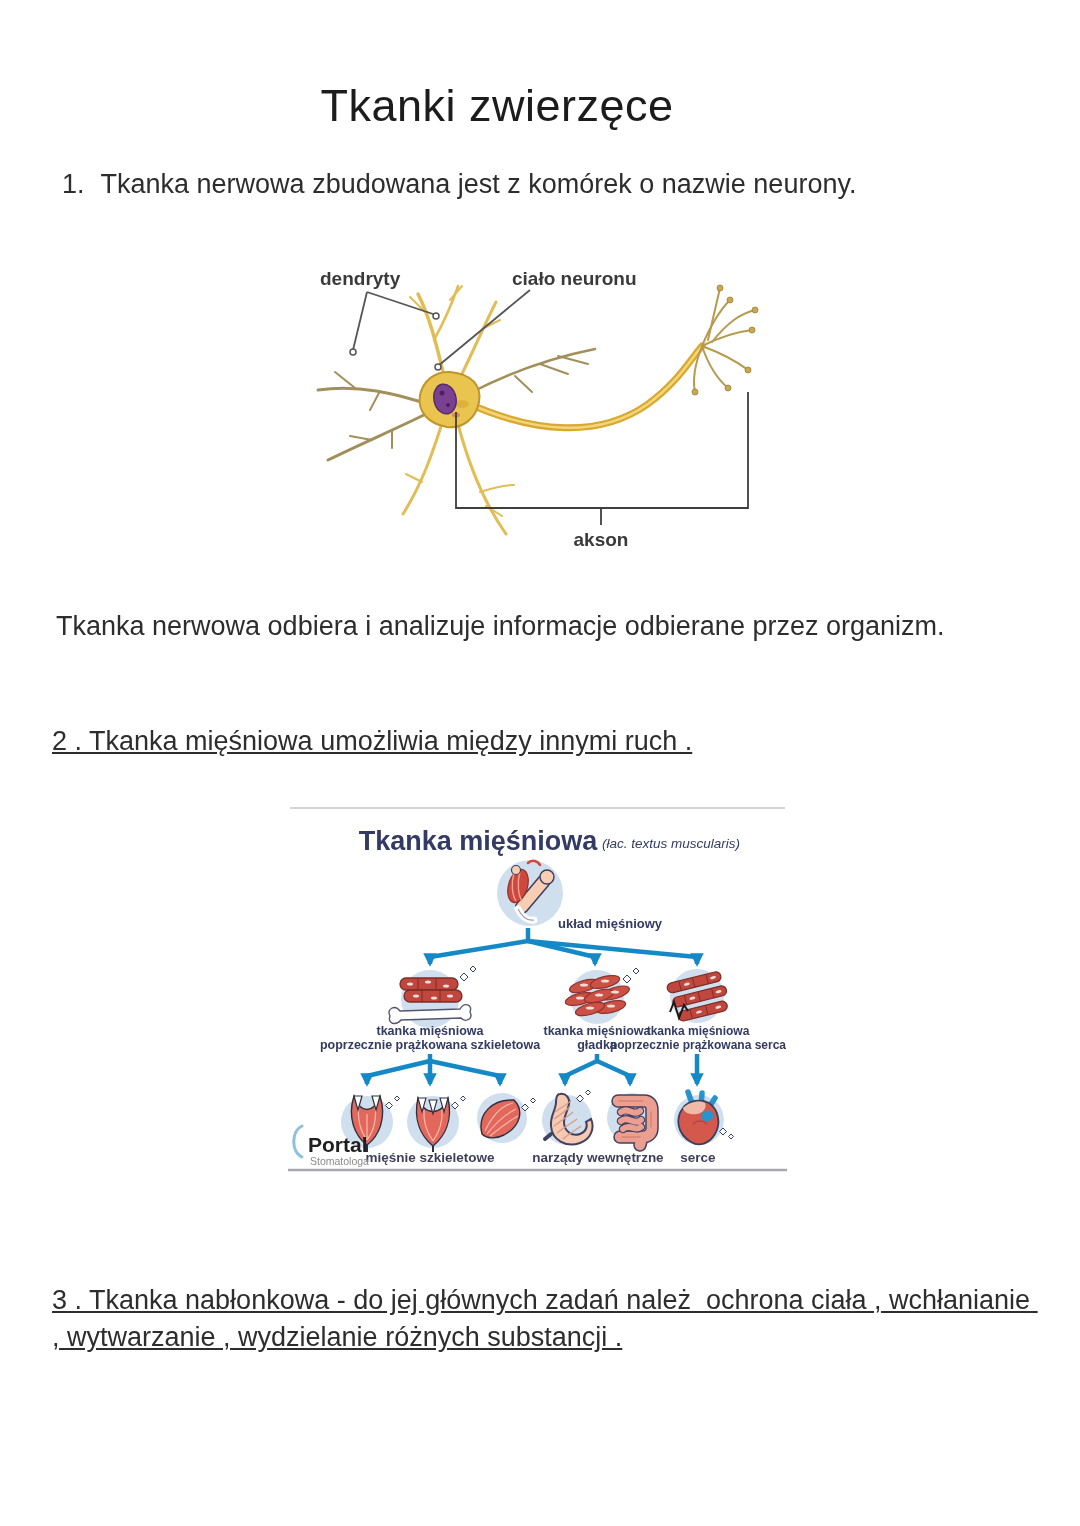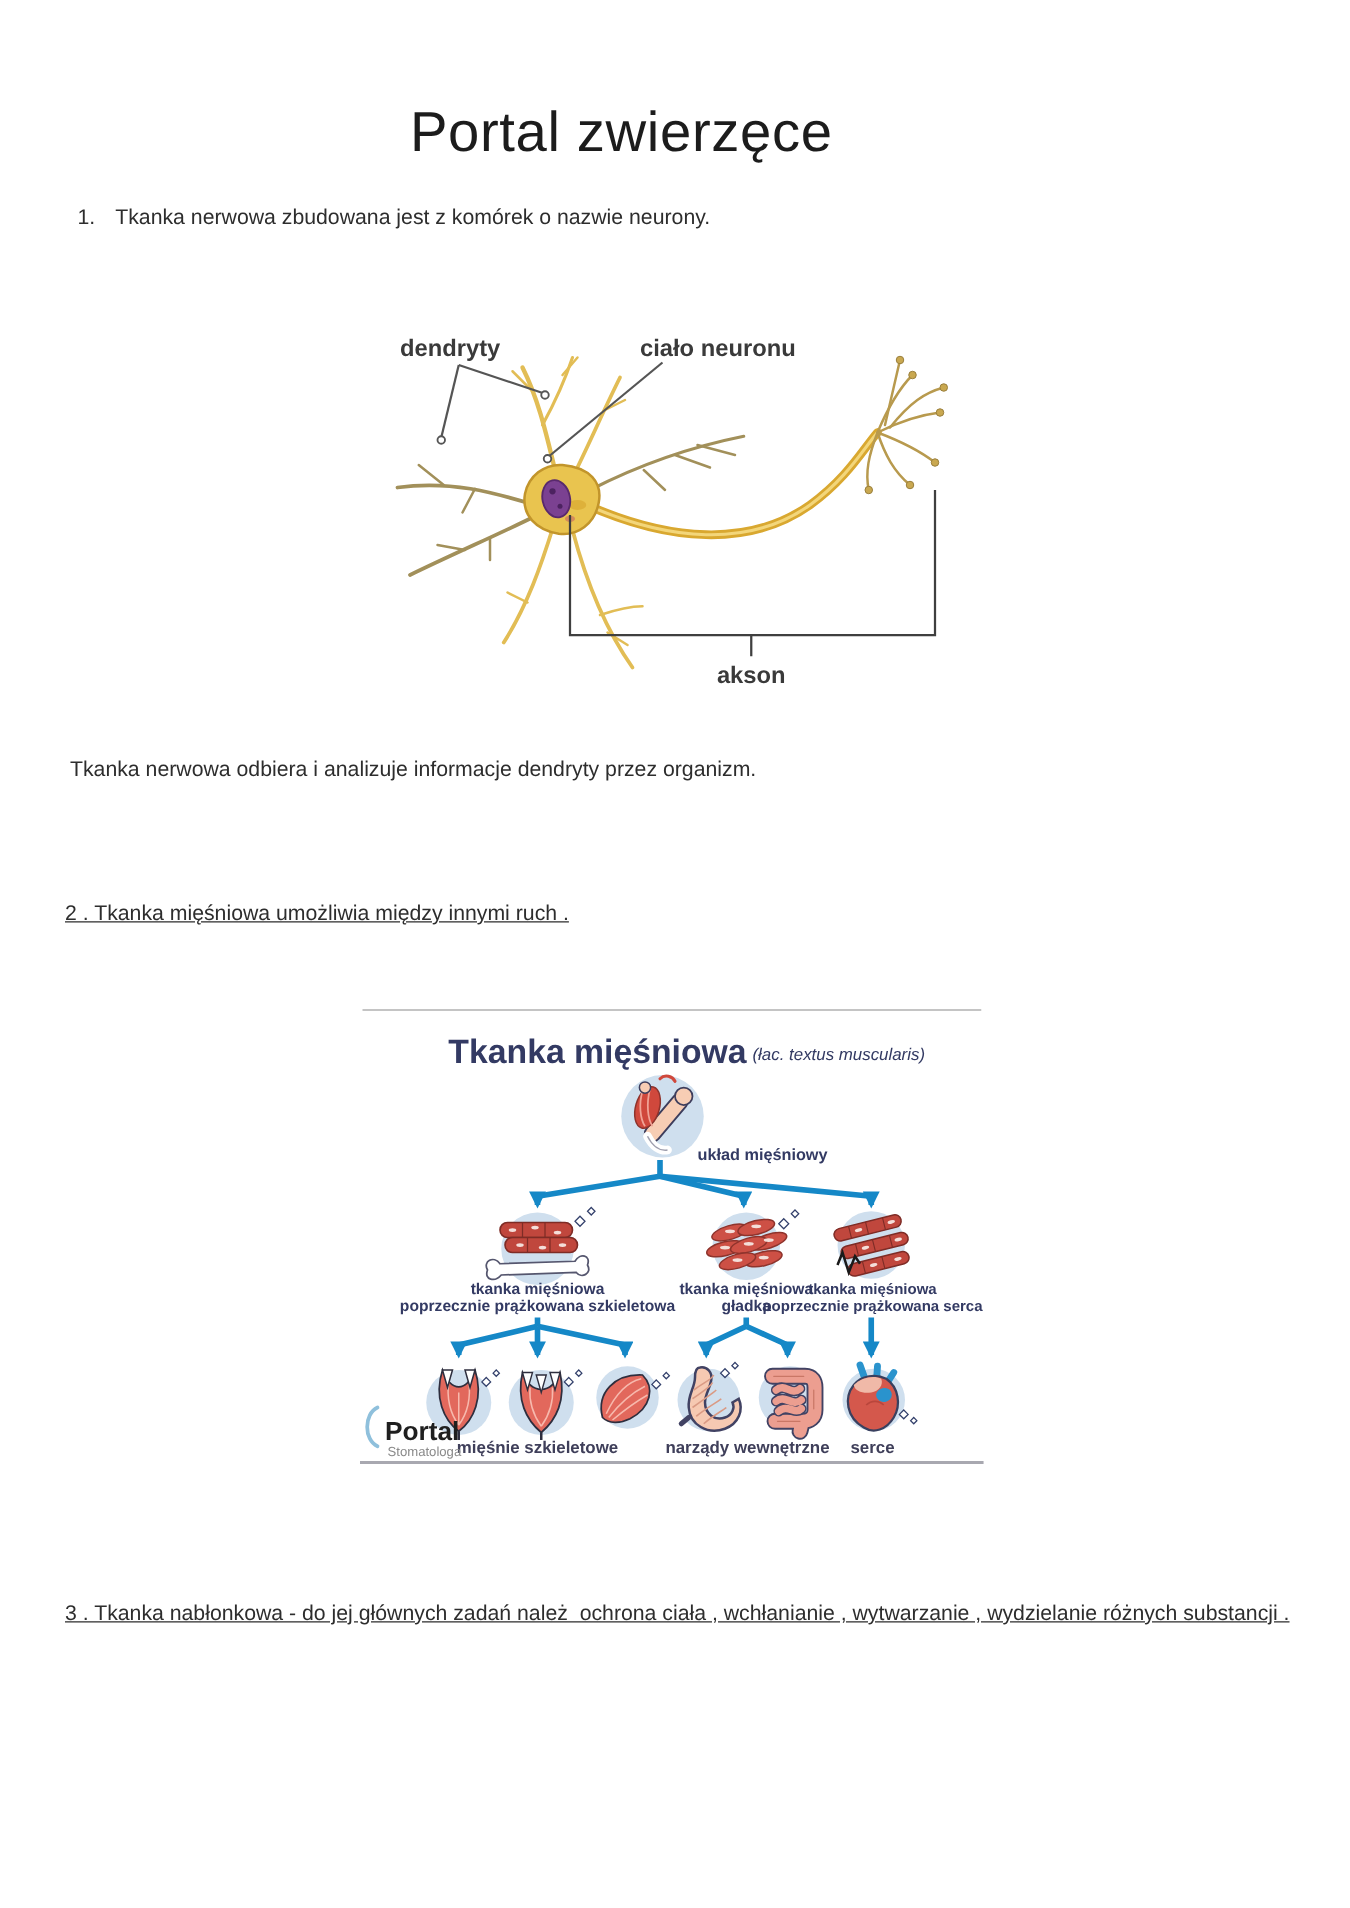--- a/index.html
+++ b/index.html
@@ -5,41 +5,41 @@
   html,body{margin:0;padding:0;}
   body{
     width:1080px;height:1526px;background:#ffffff;position:relative;overflow:hidden;
     font-family:"Liberation Sans","DejaVu Sans",sans-serif;color:#2b2b2b;
   }
   .abs{position:absolute;}
   .doc-title{
     left:0;top:50px;width:994px;text-align:center;
     font-size:45px;font-weight:400;color:#1c1c1c;letter-spacing:0.5px;
   }
-  .body-text{font-size:17px;line-height:30px;color:#2d2d2d;}
+  .body-text{font-size:27px;line-height:30px;color:#2d2d2d;}
   .item1{left:62px;top:142px;}
   .item1 .num{display:inline-block;margin-right:16px;}
   .nerve-note{left:56px;top:584px;}
   .item2{left:52px;top:699px;text-decoration:underline;}
   .item3{left:52px;top:1255px;width:992px;line-height:37px;white-space:pre-wrap;text-decoration:underline;}
   svg text{font-family:"Liberation Sans","DejaVu Sans",sans-serif;}
   .fig-label{font-size:19px;font-weight:600;fill:#3a3a3a;}
   .m-title{font-size:27px;font-weight:700;fill:#333a63;}
   .m-sub{font-size:13.5px;font-style:italic;fill:#333a63;}
   .m-node{font-size:12.5px;font-weight:700;fill:#333a63;}
   .m-node3{font-size:12px;font-weight:700;fill:#333a63;}
   .m-leaf{font-size:13.5px;font-weight:600;fill:#3f3f5a;}
   .m-root{font-size:13px;font-weight:700;fill:#333a63;}
   .logo-main{font-size:21px;font-weight:700;fill:#1f1f1f;}
   .logo-sub{font-size:10.5px;fill:#8a8a8a;}
 </style>
 </head>
 <body>
 
-<h1 class="abs doc-title">Portal zwierzęce</h1>
+<h1 class="abs doc-title">Tkanki zwierzęce</h1>
 
 <p class="abs body-text item1"><span class="num">1.</span><span>Tkanka nerwowa zbudowana jest z komórek o nazwie neurony.</span></p>
 
 <svg class="abs" style="left:300px;top:252px;" width="490" height="305" viewBox="0 0 490 305" aria-hidden="false">
 
   <g stroke="#a2905a" fill="none" stroke-linecap="round">
     <path stroke-width="3" d="M128,152 C95,142 60,132 18,138"></path>
     <path stroke-width="2" d="M55,136 L35,120"></path>
     <path stroke-width="2" d="M80,139 L70,158"></path>
     <path stroke-width="3" d="M130,160 C100,175 65,190 28,208"></path>
@@ -110,21 +110,21 @@
   <g>
     <polyline points="156,160 156,256 448,256 448,140" stroke="#3f3f3f" stroke-width="1.8" fill="none"></polyline>
     <line x1="301" y1="256" x2="301" y2="273" stroke="#3f3f3f" stroke-width="1.8"></line>
   </g>
 
   <text class="fig-label" x="20" y="33">dendryty</text>
   <text class="fig-label" x="212" y="33">ciało neuronu</text>
   <text class="fig-label" x="301" y="294" text-anchor="middle">akson</text>
 </svg>
 
-<p class="abs body-text nerve-note">Tkanka nerwowa odbiera i analizuje informacje dendryty przez organizm.</p>
+<p class="abs body-text nerve-note">Tkanka nerwowa odbiera i analizuje informacje odbierane przez organizm.</p>
 
 <p class="abs body-text item2">2 . Tkanka mięśniowa umożliwia między innymi ruch .</p>
 
 <svg class="abs" style="left:288px;top:800px;" width="499" height="372" viewBox="0 0 499 372">
   <defs>
     <marker id="arr" viewBox="0 0 10 10" refX="8" refY="5" markerWidth="3.4" markerHeight="3" orient="auto">
       <path d="M0,0 L10,5 L0,10 Z" fill="#1588c7"></path>
     </marker>
   </defs>
 

